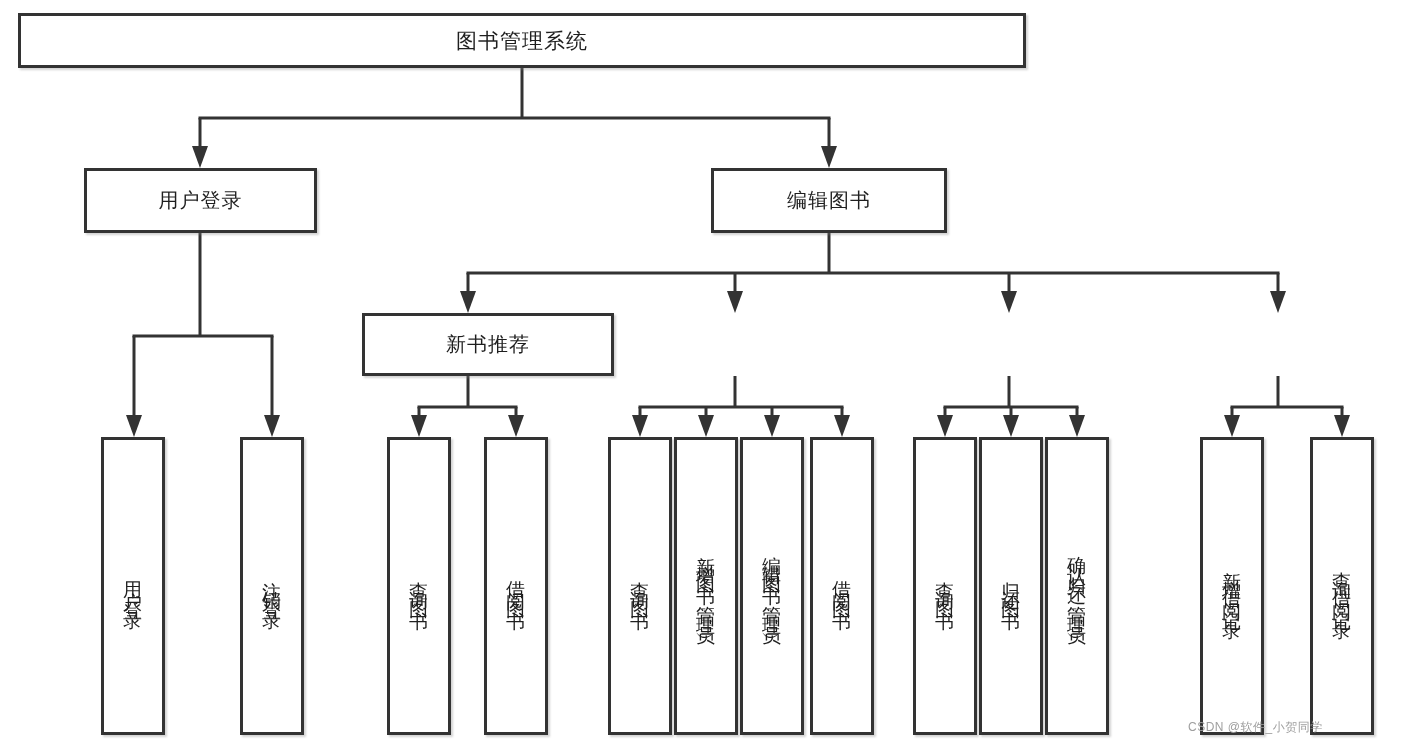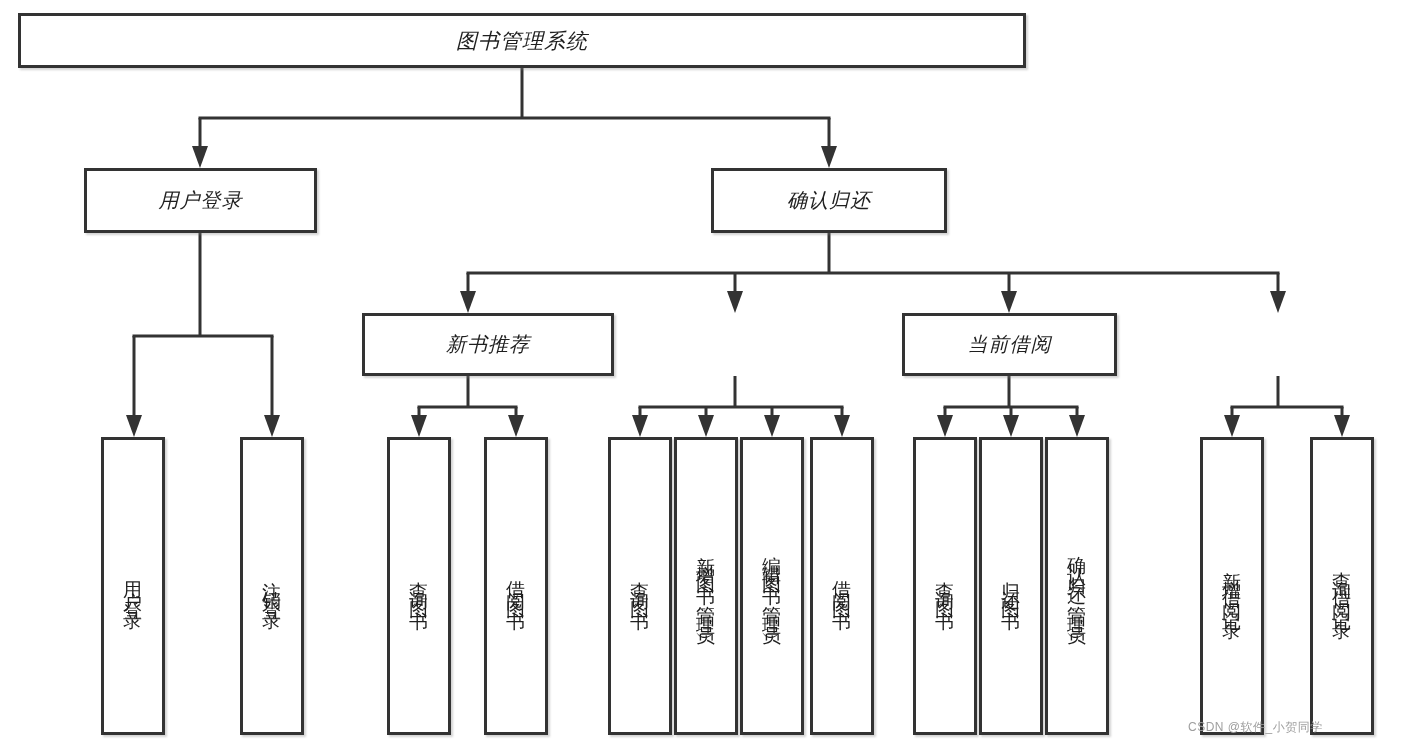--- a/index.html
+++ b/index.html
@@ -22,21 +22,20 @@
   svg.connectors polygon{fill:var(--line);}
   .node{
     position:absolute;
     background:var(--box-fill);
     border:3px solid var(--box-border);
     color:var(--text);
     display:flex;align-items:center;justify-content:center;
     font-size:20px;letter-spacing:1px;
     box-shadow:2px 2px 2px rgba(130,130,130,0.35);
     z-index:2;
-    font-style:italic;
   }
   .node.root{font-size:21px;}
   .leaf{
     position:absolute;
     top:437px;width:64px;height:298px;
     background:var(--box-fill);
     border:3px solid var(--box-border);
     color:var(--text);
     display:flex;align-items:center;justify-content:center;
     box-shadow:2px 2px 2px rgba(130,130,130,0.35);
@@ -119,24 +118,23 @@
     <line x1="1230.5" y1="407" x2="1343.5" y2="407"></line>
     <line x1="1232" y1="407" x2="1232" y2="419"></line>
     <polygon points="1224,415 1240,415 1232,437"></polygon>
     <line x1="1342" y1="407" x2="1342" y2="419"></line>
     <polygon points="1334,415 1350,415 1342,437"></polygon>
   </svg>
 
   <div class="node root" style="left:18px;top:13px;width:1008px;height:55px;">图书管理系统</div>
 
   <div class="node" style="left:84px;top:168px;width:233px;height:65px;">用户登录</div>
-  <div class="node" style="left:711px;top:168px;width:236px;height:65px;">确认归还</div>
+  <div class="node" style="left:711px;top:168px;width:236px;height:65px;">编辑图书</div>
 
   <div class="node" style="left:362px;top:313px;width:252px;height:63px;">新书推荐</div>
-  <div class="node" style="left:902px;top:313px;width:215px;height:63px;">当前借阅</div>
 
   <div class="leaf" style="left:101px;">
     <span>用户登录</span>
   </div>
   <div class="leaf" style="left:240px;">
     <span>注销登录</span>
   </div>
 
   <div class="leaf" style="left:387px;">
     <span>查询图书</span>

